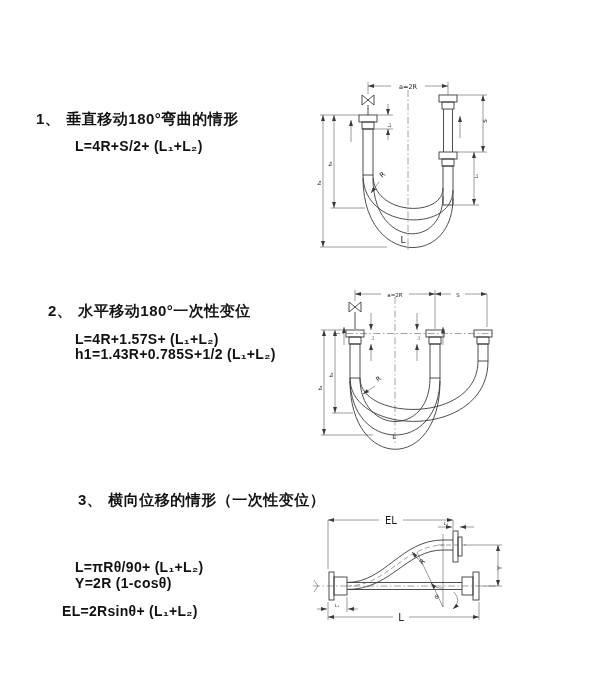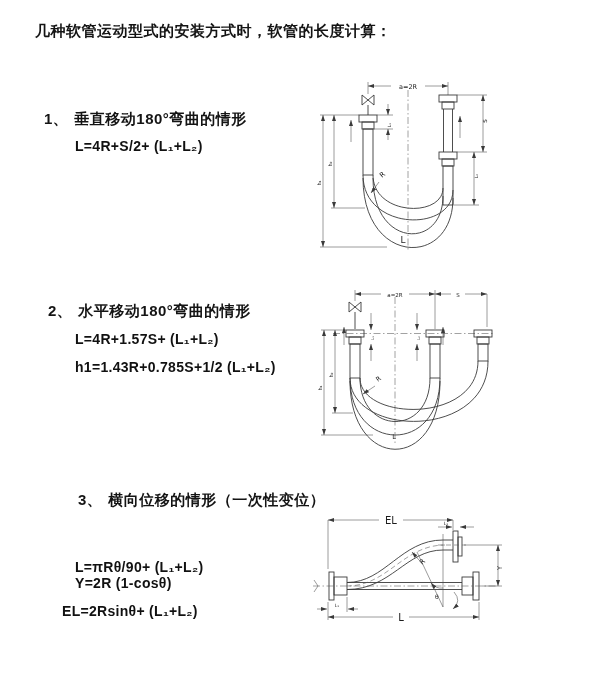--- a/index.html
+++ b/index.html
@@ -17,23 +17,22 @@
   .geo{stroke:#3a3a3a;stroke-width:.9;fill:none;}
   .thin{stroke:#4a4a4a;stroke-width:.55;fill:none;}
   .cl{stroke:#555;stroke-width:.55;fill:none;stroke-dasharray:7 2.5 1.5 2.5;}
   .dsh{stroke:#555;stroke-width:.55;fill:none;stroke-dasharray:5 3;}
 </style>
 </head>
 <body>
 
 <div class="page">
 
-  <div class="title">几种软管运动型式的安装方式时，软管的长度计算：</div>
-
-  <div class="sec-head" style="left:44px;top:110px;">
+
+  <div class="sec-head" style="left:36px;top:110px;">
     <span class="num">1、</span><span>垂直移动180°弯曲的情形</span>
   </div>
   <div class="formula" style="left:75px;top:138px;">L=4R+S/2+ (L₁+L₂)</div>
 
   <svg style="left:315px;top:76px;" width="190" height="182" viewBox="0 0 190 182">
     <defs>
       <marker id="m1" markerUnits="userSpaceOnUse" markerWidth="6" markerHeight="4" refX="6" refY="2" orient="auto-start-reverse">
         <path d="M0,0 L6,2 L0,4 Z" fill="#3a3a3a"></path>
       </marker>
       <pattern id="p1" patternUnits="userSpaceOnUse" width="3" height="3">
@@ -117,24 +116,24 @@
 
     <g>
       <text x="67" y="102" font-size="7" transform="rotate(-40 67 102)">R</text>
       <line class="thin" x1="64" y1="106" x2="56" y2="117" marker-end="url(#m1)"></line>
     </g>
 
     <text x="88" y="167" font-size="9" text-anchor="middle">L</text>
   </svg>
 
   <div class="sec-head" style="left:48px;top:302px;">
-    <span class="num">2、</span><span>水平移动180°弯曲的情形</span>
+    <span class="num">2、</span><span>水平移动180°一次性变位</span>
   </div>
   <div class="formula" style="left:75px;top:331px;">L=4R+1.57S+ (L₁+L₂)</div>
-  <div class="formula" style="left:75px;top:359px;">h1=1.43R+0.785S+1/2 (L₁+L₂)</div>
+  <div class="formula" style="left:75px;top:346px;">h1=1.43R+0.785S+1/2 (L₁+L₂)</div>
 
   <svg style="left:313px;top:285px;" width="287" height="172" viewBox="0 0 287 172">
     <defs>
       <marker id="m2" markerUnits="userSpaceOnUse" markerWidth="6" markerHeight="4" refX="6" refY="2" orient="auto-start-reverse">
         <path d="M0,0 L6,2 L0,4 Z" fill="#3a3a3a"></path>
       </marker>
       <pattern id="p2" patternUnits="userSpaceOnUse" width="3" height="3">
         <path d="M0,3 l3,-3 M-0.5,0.5 l1,-1 M2.5,3.5 l1,-1" stroke="#6a6a6a" stroke-width="0.5"></path>
       </pattern>
     </defs>

